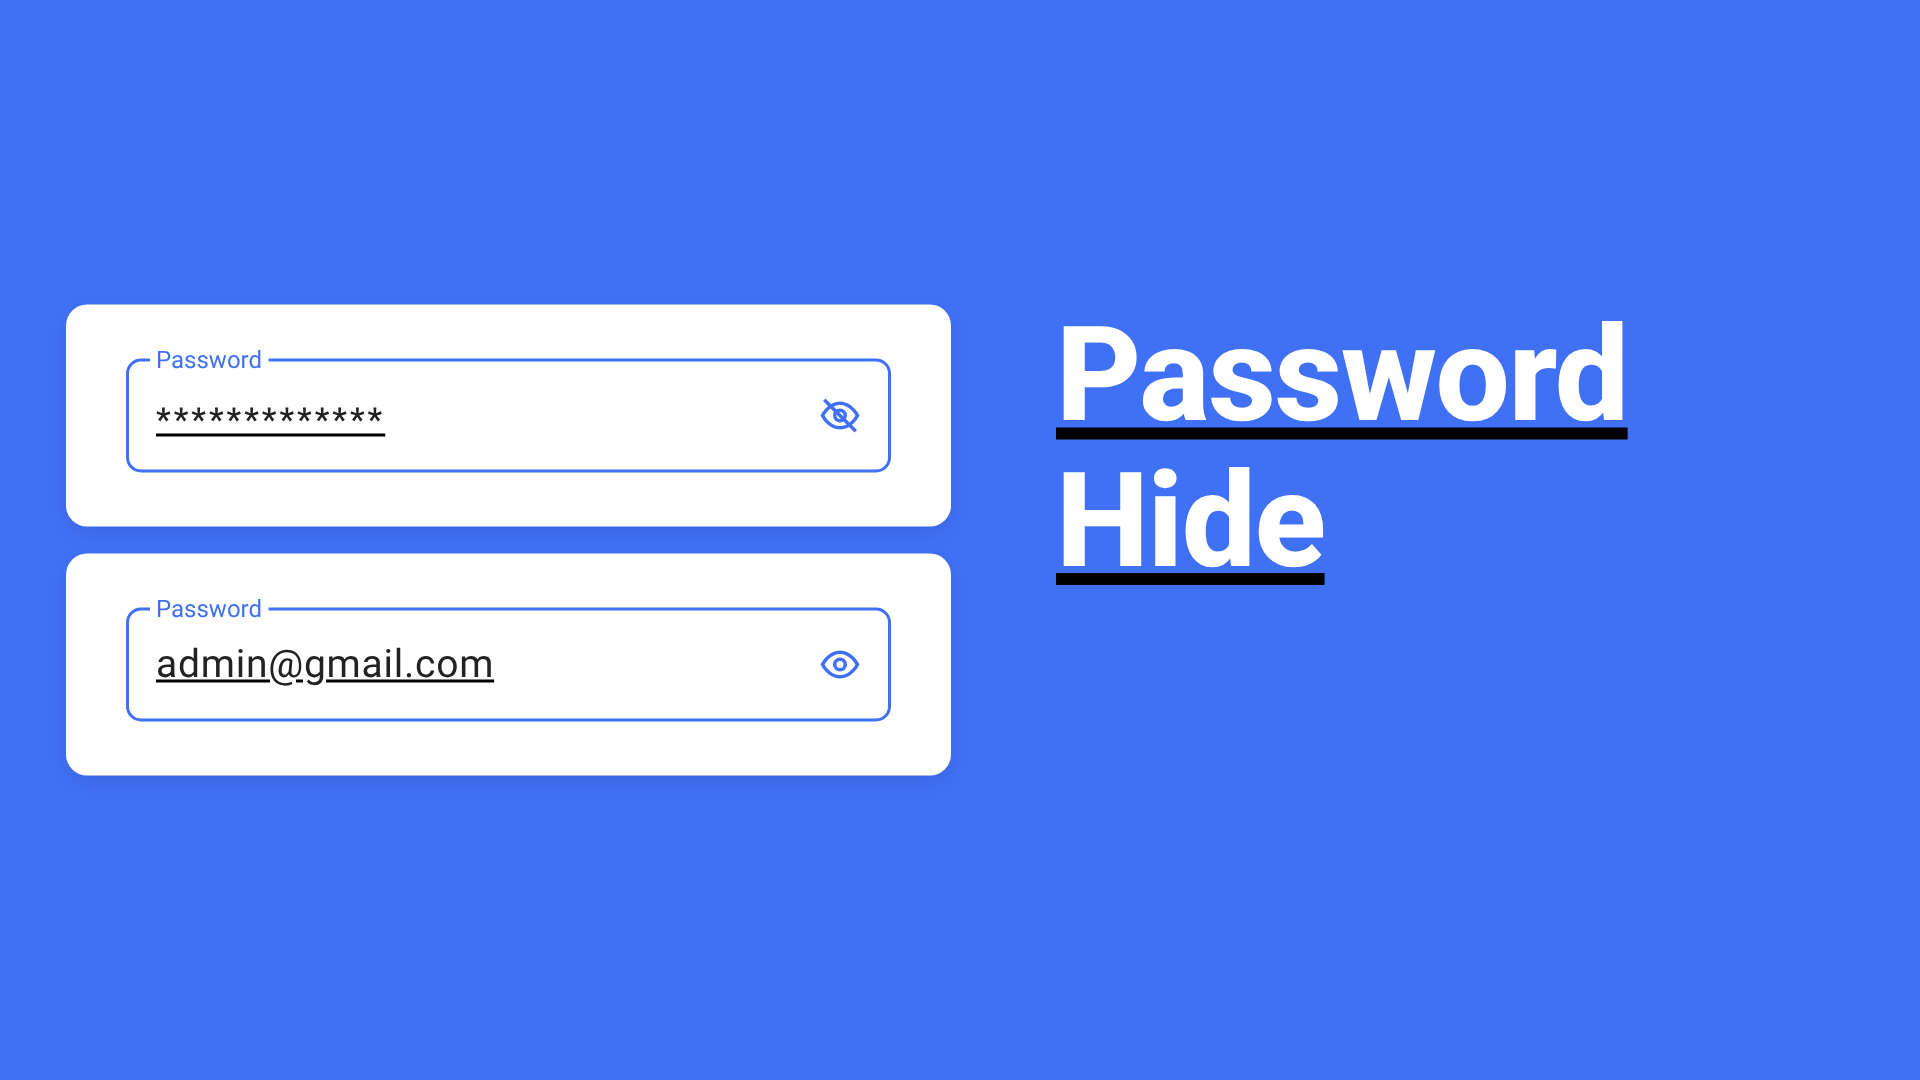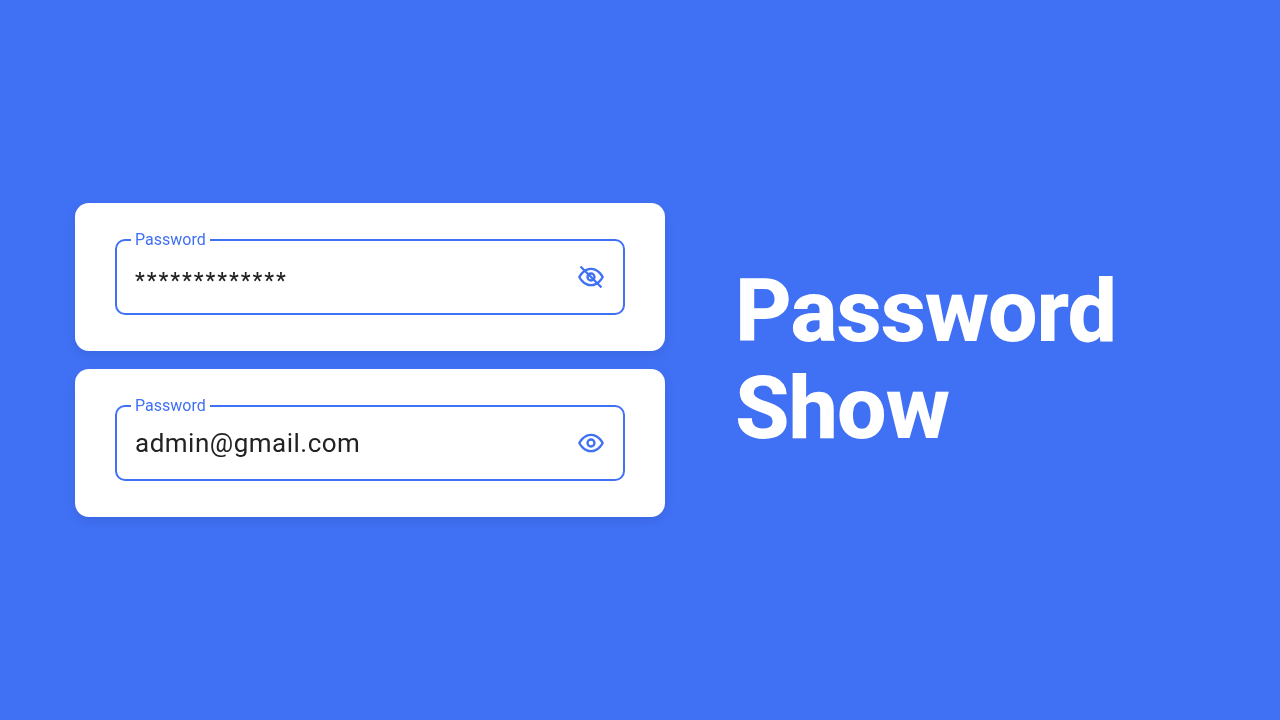--- a/index.html
+++ b/index.html
@@ -11,23 +11,24 @@
       width: 1280px;
       height: 720px;
       background: #4070f4;
       font-family: -apple-system, BlinkMacSystemFont, "Segoe UI", Roboto, "Helvetica Neue", Arial, sans-serif;
       display: flex;
       align-items: center;
       overflow: hidden;
     }
     .container {
       display: flex;
-      align-items: center;
+      align-items: flex-start;
       width: 100%;
-      padding-left: 75px;
+      padding-left: 44px;
+      text-decoration: underline;
     }
     .cards-column {
       display: flex;
       flex-direction: column;
       gap: 18px;
     }
     .card {
       background: #ffffff;
       border-radius: 14px;
       padding: 36px 40px 36px 40px;
@@ -130,15 +131,15 @@
             <circle cx="12" cy="12" r="3"></circle>
           </svg>
         </div>
       </div>
     </div>
 
   </div>
 
   <div class="title-block">
     <div>Password</div>
-    <div>Show</div>
+    <div>Hide</div>
   </div>
 </div>
 
 </body></html>

